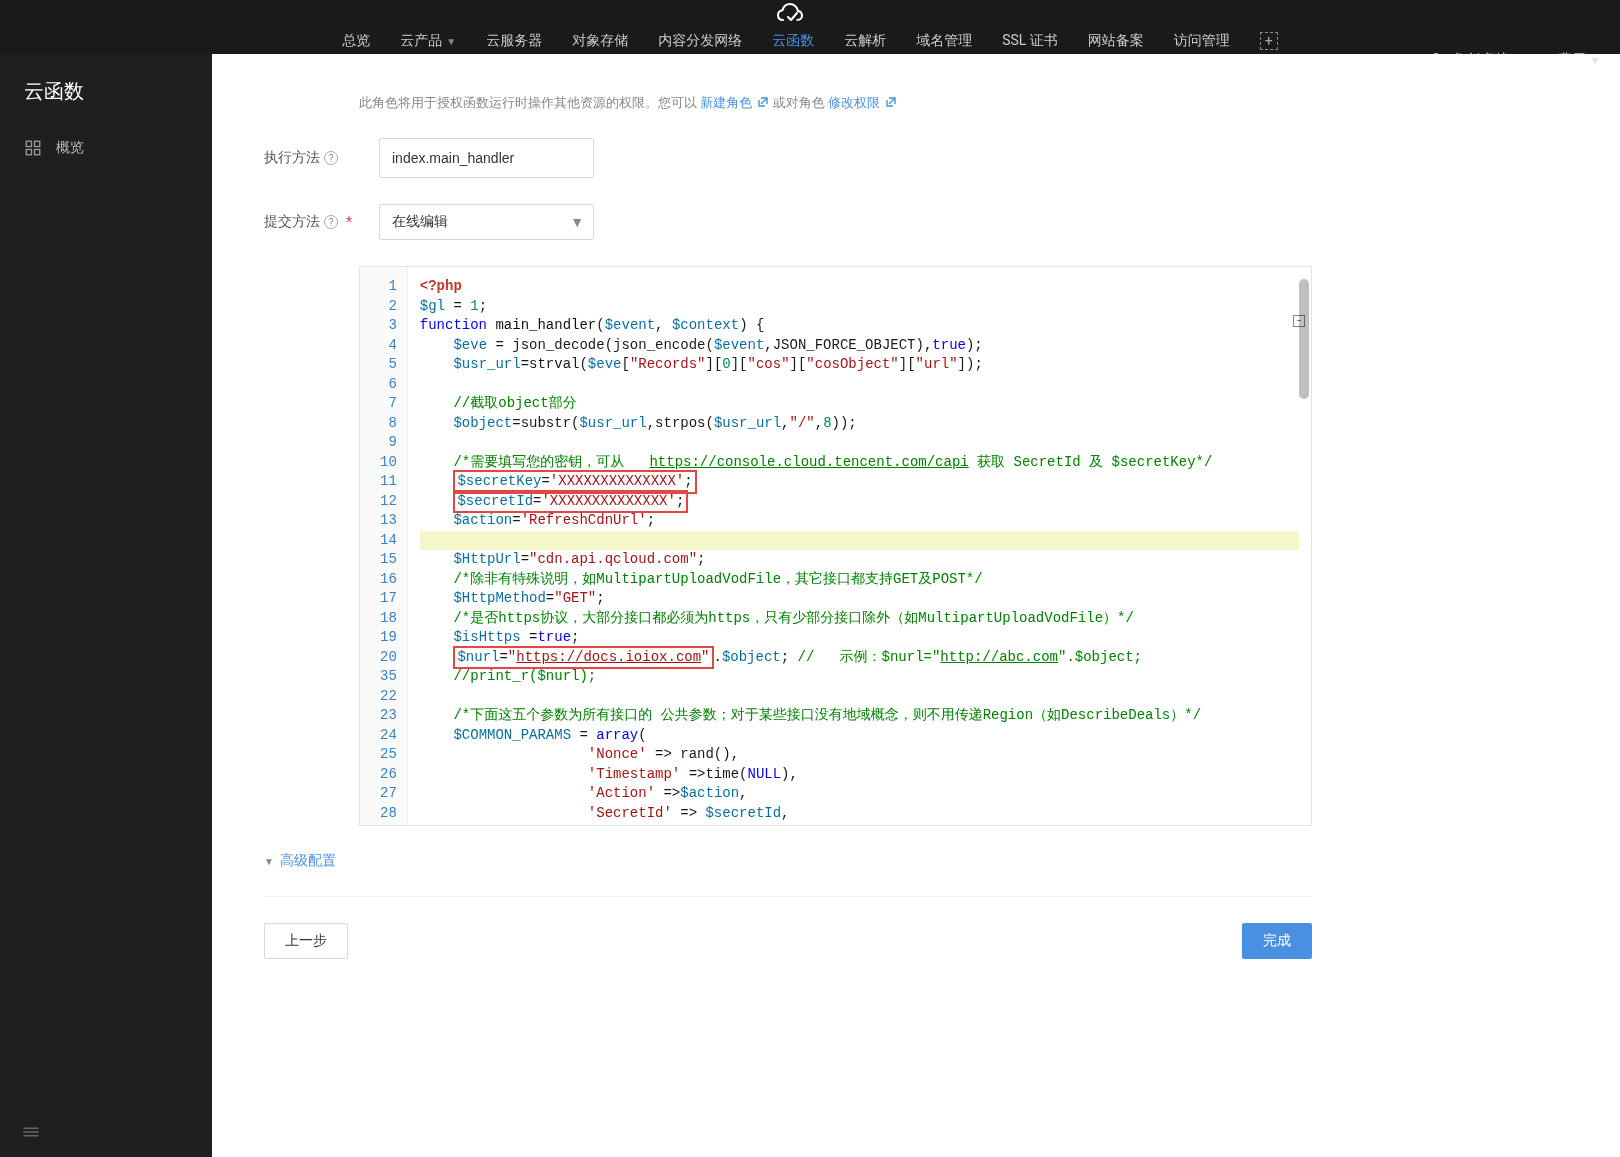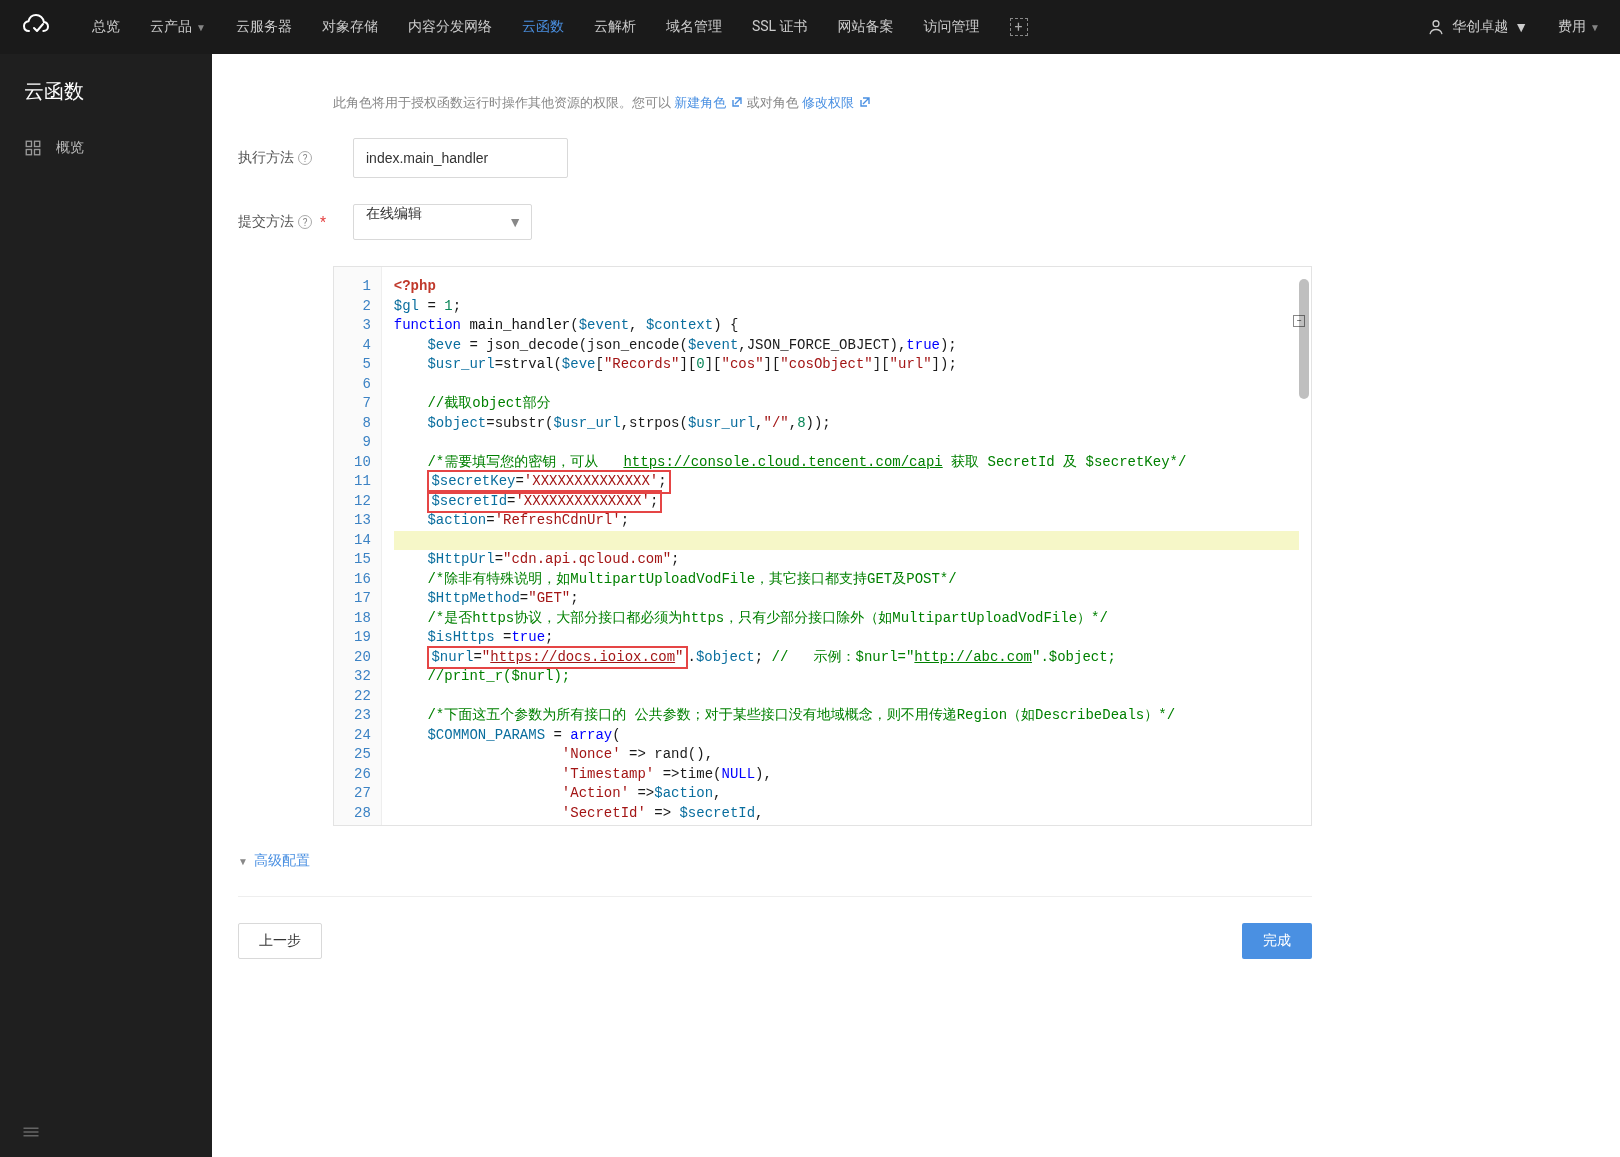--- a/index.html
+++ b/index.html
@@ -1,19 +1,19 @@
 <!DOCTYPE html>
 <html><head>
   <meta charset="utf-8">
   <style>
     * { margin: 0; padding: 0; box-sizing: border-box; }
     body { font-family: -apple-system, BlinkMacSystemFont, "Segoe UI", Roboto, "Helvetica Neue", Arial, sans-serif; font-size: 14px; color: #333; background: #fff; }
     
     
-    .topbar { height: 54px; background: #1a1a1a; display: flex; align-items: center; padding: 0 20px; color: #fff; }
+    .topbar { height: 54px; background: #1a1a1a; display: flex; align-items: center; padding: 0 20px; color: #fff; flex-direction: column; }
     .topbar-logo { width: 32px; height: 32px; margin-right: 40px; display: flex; align-items: center; justify-content: center; }
     .topbar-logo svg { width: 32px; height: 32px; }
     .topbar-nav { display: flex; align-items: center; gap: 30px; flex: 1; }
     .topbar-nav-item { color: #ccc; cursor: pointer; display: flex; align-items: center; gap: 4px; white-space: nowrap; }
     .topbar-nav-item.active { color: #4a90e2; }
     .topbar-nav-item .caret { font-size: 10px; opacity: 0.6; }
     .topbar-nav-plus { width: 18px; height: 18px; border: 1px dashed #888; display: flex; align-items: center; justify-content: center; cursor: pointer; color: #aaa; font-size: 14px;}
     .topbar-right { display: flex; align-items: center; gap: 30px; margin-left: auto; }
     .topbar-user { display: flex; align-items: center; gap: 6px; color: #ccc; cursor: pointer; }
     .topbar-user-icon { width: 20px; height: 20px; }
@@ -24,31 +24,31 @@
     .sidebar-title { padding: 24px 24px 20px 24px; font-size: 20px; font-weight: 500; color: #fff; }
     .sidebar-item { display: flex; align-items: center; gap: 14px; padding: 14px 24px; color: #bbb; cursor: pointer; }
     .sidebar-item.active { color: #4a90e2; background: rgba(74,144,226,0.08);}
     .sidebar-item.active .side-icon path, .sidebar-item.active .side-icon circle { stroke: #4a90e2; }
     .side-icon { width: 18px; height: 18px; }
     .sidebar-bottom { margin-top: auto; padding: 16px 22px; }
     .collapse-icon { width: 18px; height: 12px; opacity: 0.5; }
 
     
     .main { flex: 1; overflow: auto; background: #fff; padding: 0 0 40px 0; }
-    .form-area { padding: 30px 0 0 26px; max-width: 1100px; }
+    .form-area { padding: 30px 0 0 52px; max-width: 1100px; }
     .hint-row { margin-left: 95px; color: #888; font-size: 13px; margin-bottom: 26px; margin-top: 10px;}
     .hint-row a { color: #4a90e2; text-decoration: none; }
     .ext-icon { display:inline-block; width: 12px; height: 12px; vertical-align: -1px; margin-left: 2px;}
     .form-row { display: flex; align-items: center; margin-bottom: 26px; gap: 20px; }
     .form-label { width: 95px; color: #555; display: flex; align-items: center; gap: 4px; }
     .help-icon { width: 14px; height: 14px; border: 1px solid #aaa; border-radius: 50%; display: inline-flex; align-items: center; justify-content: center; font-size: 10px; color: #888; cursor: help;}
     .required { color: #e54545; margin-left: 4px;}
     .text-input { height: 40px; width: 215px; border: 1px solid #d9d9d9; border-radius: 2px; padding: 0 12px; font-size: 14px; color: #333; background: #fff;}
     .select-wrap { position: relative; }
-    .select { height: 36px; width: 179px; border: 1px solid #d9d9d9; border-radius: 2px; padding: 0 30px 0 12px; font-size: 14px; color: #333; background: #fff; display:flex; cursor:pointer;}
+    .select { height: 36px; width: 215px; border: 1px solid #d9d9d9; border-radius: 2px; padding: 0 30px 0 12px; font-size: 14px; color: #333; background: #fff; display:flex; align-items:center; cursor:pointer;}
     .select-caret { position:absolute; right:10px; top:50%; transform:translateY(-50%); pointer-events:none; color:#888;}
     
     
     .editor-container { margin: 0 0 0 95px; border: 1px solid #e3e3e3; background: #fafafa; height: 560px; display:flex; position:relative; overflow:hidden;}
     .editor-scroll-wrap { display:flex; overflow-y:auto; width:100%; }
     .gutter { background: #fafafa; border-right: 1px solid #eee; text-align: right; padding: 10px 10px 10px 20px; color: #4a6; font-family: "SFMono-Regular", Consolas, "Liberation Mono", Menlo, monospace; font-size: 14px; line-height: 19.5px; user-select:none; flex-shrink:0;}
     .gutter .ln { color: #3b82c4; }
     .code { flex:1; padding: 10px 12px; font-family: "SFMono-Regular", Consolas, "Liberation Mono", Menlo, monospace; font-size: 14px; line-height: 19.5px; white-space: pre; color: #1a1a1a; background:#fff;}
     .tok-kw { color: #0000ff; }
     .tok-php { color: #c0392b; font-weight: 600; }
@@ -222,21 +222,21 @@
               <div class="ln">11</div>
               <div class="ln">12</div>
               <div class="ln">13</div>
               <div class="ln">14</div>
               <div class="ln">15</div>
               <div class="ln">16</div>
               <div class="ln">17</div>
               <div class="ln">18</div>
               <div class="ln">19</div>
               <div class="ln">20</div>
-              <div class="ln">32</div>
+              <div class="ln">35</div>
               <div class="ln">22</div>
               <div class="ln">23</div>
               <div class="ln">24</div>
               <div class="ln">25</div>
               <div class="ln">26</div>
               <div class="ln">27</div>
               <div class="ln">28</div>
         </div>
         <div class="code"><span class="tok-php">&lt;?php</span>
 <span class="tok-var">$gl</span> = <span class="tok-num">1</span>;

